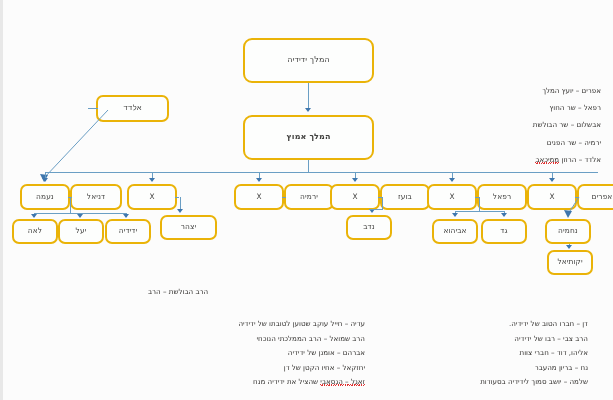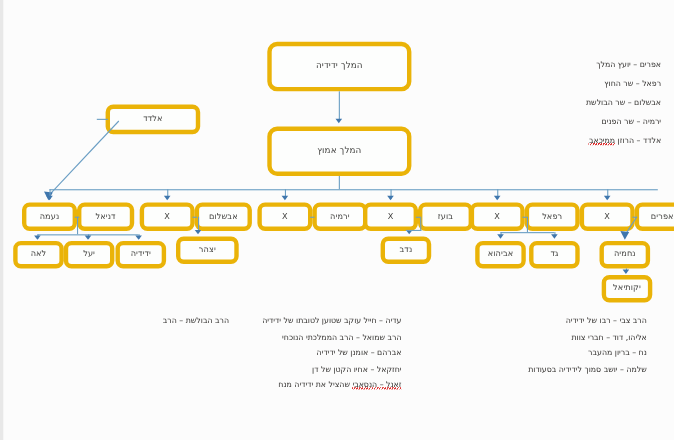--- a/index.html
+++ b/index.html
@@ -13,21 +13,21 @@
   }
   #canvas{position:absolute;inset:0;}
   .page-edge{
     position:absolute;left:0;top:0;width:3px;height:400px;
     background:#e8e8e8;
   }
   
   .node{
     position:absolute;
     box-sizing:border-box;
-    border:4px solid #eab308;
+    border:2px solid #eab308;
     border-radius:7px;
     background:#fdfefd;
     display:flex;align-items:center;justify-content:center;
     font-size:7.4px;
     color:#41413f;
     direction:rtl;
     text-align:center;
     letter-spacing:.1px;
     line-height:1.1;
     white-space:nowrap;
@@ -38,21 +38,21 @@
   .lnv{width:1px;}
   .lnh{height:1px;}
   .arrow{
     position:absolute;width:0;height:0;
     border-left:3px solid transparent;
     border-right:3px solid transparent;
     border-top:4px solid #3f76ad;
   }
   .diag{position:absolute;overflow:visible;}
   
-  .txtblock{position:absolute;direction:rtl;text-align:right;}
+  .txtblock{position:absolute;direction:rtl;text-align:right;margin-top:32px;}
   .txtblock .line{
     font-size:7.1px;line-height:14.6px;color:#33312f;white-space:nowrap;
   }
   .tl-list .line{line-height:17.2px;}
   .sp{position:relative;}
   .sp::after{
     content:"";position:absolute;left:0;right:0;bottom:0px;height:2px;
     background-image:repeating-linear-gradient(120deg,#e03131 0 1px,transparent 1px 2px);
   }
   .inline-col{position:absolute;direction:rtl;text-align:right;font-size:7.1px;
@@ -60,30 +60,29 @@
 </style>
 </head>
 <body>
 
 <div id="canvas">
 
   <div class="page-edge"></div>
 
   <div class="node big" style="left:243px;top:38px;width:131px;height:45px;">המלך ידידיה</div>
 
-  <div class="node big" style="left:243px;top:115px;width:131px;height:45px;">המלך אמוץ</div>
+  <div class="node big" style="left:243px;top:115px;width:131px;height:45px;font-weight:bold;">המלך אמוץ</div>
 
 
-  <div class="node" style="left:96px;top:95px;width:86px;height:27px;">אלדד</div>
+  <div class="node" style="left:96px;top:95px;width:73px;height:27px;font-family:Liberation Mono, monospace;">אלדד</div>
 
   <div class="node" style="left:20px;top:184px;width:50px;height:26px;">נעמה</div>
   <div class="node" style="left:70px;top:184px;width:52px;height:26px;">דניאל</div>
 
   <div class="node" style="left:127px;top:184px;width:50px;height:26px;">X</div>
-  <div class="node" style="left:177px;top:184px;width:52px;height:26px;">אבשלום</div>
 
   <div class="node" style="left:234px;top:184px;width:50px;height:26px;">X</div>
   <div class="node" style="left:284px;top:184px;width:50px;height:26px;">ירמיה</div>
 
   <div class="node" style="left:330px;top:184px;width:50px;height:26px;">X</div>
   <div class="node" style="left:380px;top:184px;width:50px;height:26px;">בועז</div>
 
   <div class="node" style="left:427px;top:184px;width:50px;height:26px;">X</div>
   <div class="node" style="left:477px;top:184px;width:50px;height:26px;">רפאל</div>
 
@@ -181,19 +180,20 @@
 
   <div class="txtblock" style="right:248px;top:285px;width:190px;">
     <div class="line">עדיה – חייל עוקב שטוען לטובתו של ידידיה</div>
     <div class="line">הרב שמואל – הרב הממלכתי הנוכחי</div>
     <div class="line">אברהם – אומנן של ידידיה</div>
     <div class="line">יחזקאל – אחיו הקטן של דן</div>
     <div class="line"><span class="sp">זאנל – הנסאבי</span><span> שהציל את ידידיה מנח</span></div>
   </div>
 
   <div class="txtblock" style="right:25px;top:285px;width:195px;">
+    <div class="line">דן – חברו הטוב של ידידיה.</div>
     <div class="line">הרב צבי – רבו של ידידיה</div>
     <div class="line">אליהו, דוד – חברי צוות</div>
     <div class="line">נח – בריון מהעבר</div>
     <div class="line">שלמה – יושב סמוך לידידיה בסעודות</div>
   </div>
 
 </div>
 
 </body></html>

